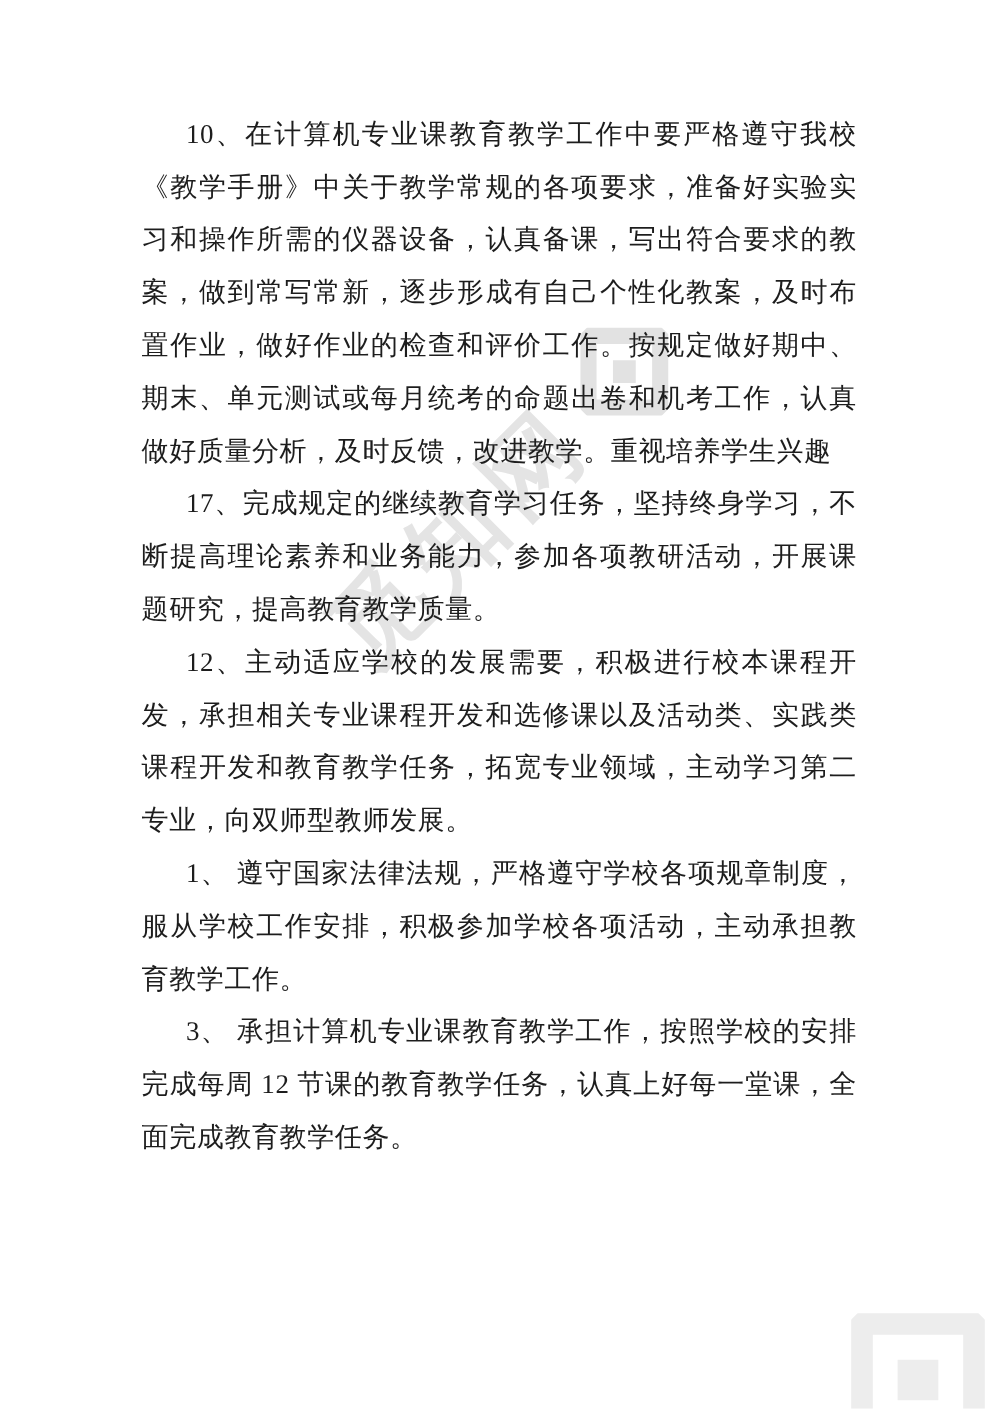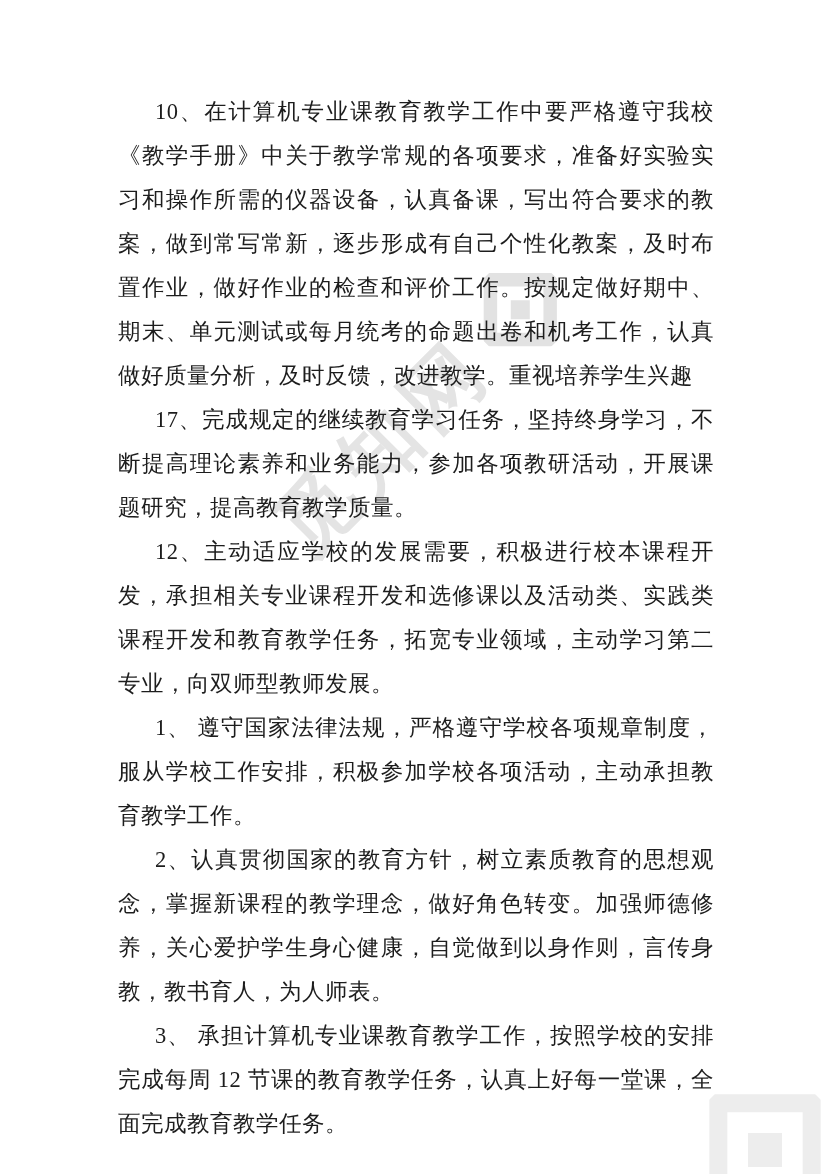--- a/index.html
+++ b/index.html
@@ -87,18 +87,17 @@
         <path d="M50 34 L66 50 L50 66 L34 50 Z" fill="currentColor"></path>
       </svg>
     </span>
   </div>
 
   <main class="content">
     <p class="para">10、在计算机专业课教育教学工作中要严格遵守我校《教学手册》中关于教学常规的各项要求，准备好实验实习和操作所需的仪器设备，认真备课，写出符合要求的教案，做到常写常新，逐步形成有自己个性化教案，及时布置作业，做好作业的检查和评价工作。按规定做好期中、期末、单元测试或每月统考的命题出卷和机考工作，认真做好质量分析，及时反馈，改进教学。重视培养学生兴趣</p>
     <p class="para">17、完成规定的继续教育学习任务，坚持终身学习，不断提高理论素养和业务能力，参加各项教研活动，开展课题研究，提高教育教学质量。</p>
     <p class="para">12、主动适应学校的发展需要，积极进行校本课程开发，承担相关专业课程开发和选修课以及活动类、实践类课程开发和教育教学任务，拓宽专业领域，主动学习第二专业，向双师型教师发展。</p>
     <p class="para">1、 遵守国家法律法规，严格遵守学校各项规章制度，服从学校工作安排，积极参加学校各项活动，主动承担教育教学工作。</p>
-    <p class="para">2、认真贯彻国家的教育方针，树立素质教育的思想观念，掌握新课程的教学理念，做好角色转变。加强师德修养，关心爱护学生身心健康，自觉做到以身作则，言传身教，教书育人，为人师表。</p>
     <p class="para">3、 承担计算机专业课教育教学工作，按照学校的安排完成每周 12 节课的教育教学任务，认真上好每一堂课，全面完成教育教学任务。</p>
 
   </main>
 
 </div>
 
 </body></html>

